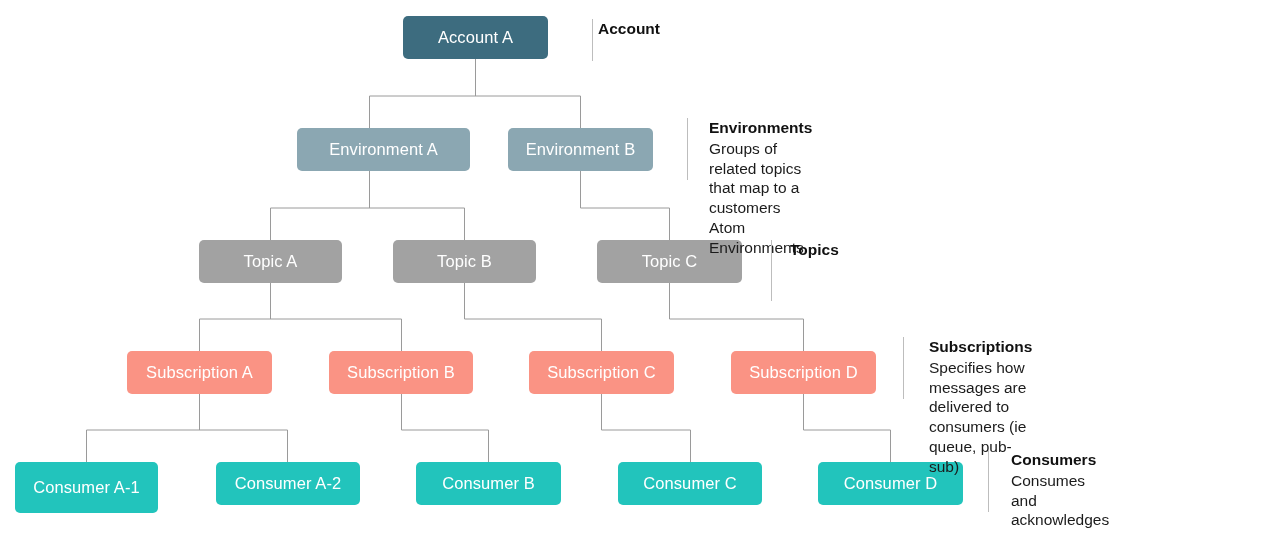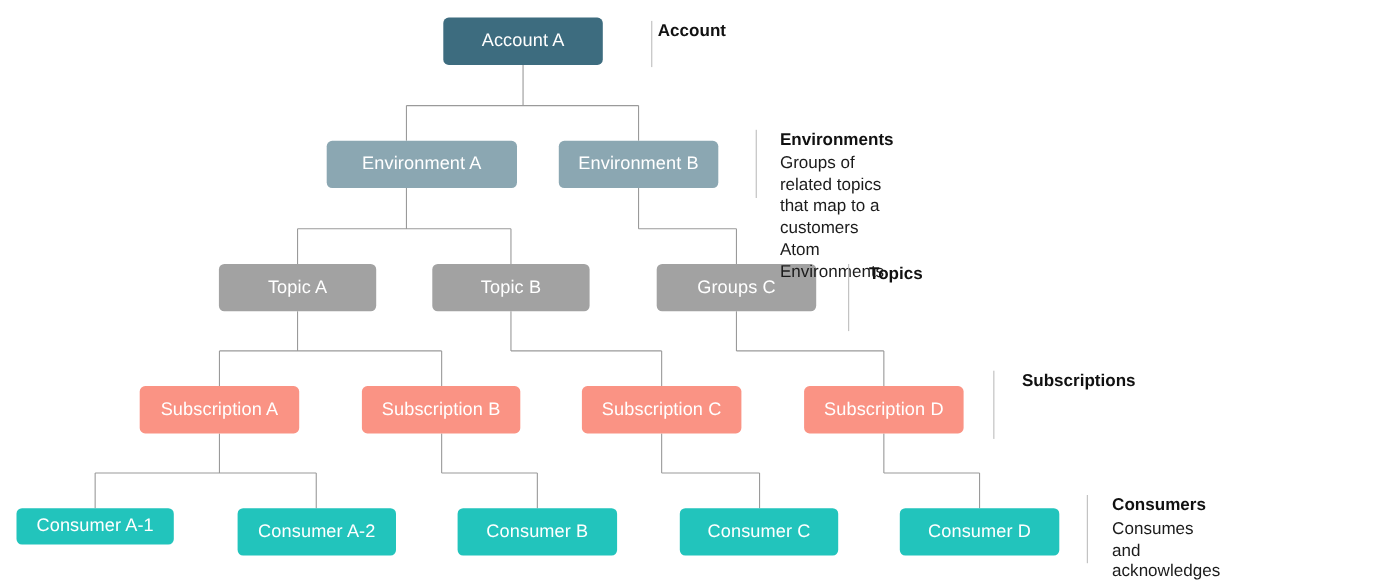--- a/index.html
+++ b/index.html
@@ -95,26 +95,26 @@
       <path d="M601.5,394 L601.5,430 M601.5,430 L690.5,430 M690.5,430 L690.5,462" fill="none" stroke="#9a9a9a" stroke-width="1"></path>
       <path d="M803.5,394 L803.5,430 M803.5,430 L890.5,430 M890.5,430 L890.5,462" fill="none" stroke="#9a9a9a" stroke-width="1"></path>
     </svg>
 
   <div id="nodes-layer">
       <div class="node account" style="left: 403px; top: 16px; width: 145px; height: 43px; background: rgb(61, 108, 127);">Account A</div>
       <div class="node env" style="left: 297px; top: 128px; width: 173px; height: 43px; background: rgb(139, 167, 178);">Environment A</div>
       <div class="node env" style="left: 508px; top: 128px; width: 145px; height: 43px; background: rgb(139, 167, 178);">Environment B</div>
       <div class="node topic" style="left: 199px; top: 240px; width: 143px; height: 43px; background: rgb(162, 162, 162);">Topic A</div>
       <div class="node topic" style="left: 393px; top: 240px; width: 143px; height: 43px; background: rgb(162, 162, 162);">Topic B</div>
-      <div class="node topic" style="left: 597px; top: 240px; width: 145px; height: 43px; background: rgb(162, 162, 162);">Groups C</div>
+      <div class="node topic" style="left: 597px; top: 240px; width: 145px; height: 43px; background: rgb(162, 162, 162);">Topic C</div>
       <div class="node sub" style="left: 127px; top: 351px; width: 145px; height: 43px; background: rgb(250, 147, 132);">Subscription A</div>
       <div class="node sub" style="left: 329px; top: 351px; width: 144px; height: 43px; background: rgb(250, 147, 132);">Subscription B</div>
       <div class="node sub" style="left: 529px; top: 351px; width: 145px; height: 43px; background: rgb(250, 147, 132);">Subscription C</div>
       <div class="node sub" style="left: 731px; top: 351px; width: 145px; height: 43px; background: rgb(250, 147, 132);">Subscription D</div>
-      <div class="node consumer" style="left: 15px; top: 462px; width: 143px; height: 33px; background: rgb(34, 196, 188);">Consumer A-1</div>
+      <div class="node consumer" style="left: 15px; top: 462px; width: 143px; height: 51px; background: rgb(34, 196, 188);">Consumer A-1</div>
       <div class="node consumer" style="left: 216px; top: 462px; width: 144px; height: 43px; background: rgb(34, 196, 188);">Consumer A-2</div>
       <div class="node consumer" style="left: 416px; top: 462px; width: 145px; height: 43px; background: rgb(34, 196, 188);">Consumer B</div>
       <div class="node consumer" style="left: 618px; top: 462px; width: 144px; height: 43px; background: rgb(34, 196, 188);">Consumer C</div>
       <div class="node consumer" style="left: 818px; top: 462px; width: 145px; height: 43px; background: rgb(34, 196, 188);">Consumer D</div>
     </div>
   <div id="legend-layer">
       <div class="legend" style="left: 592px; top: 19px; height: 42px;">
         <div class="rule" style="height: 42px; background: rgb(189, 189, 189);"></div>
         <div class="ltext" style="left: 6px;">
           <div class="ltitle">Account</div>
@@ -130,20 +130,21 @@
       <div class="legend" style="left: 771px; top: 240px; height: 61px;">
         <div class="rule" style="height: 61px; background: rgb(189, 189, 189);"></div>
         <div class="ltext" style="left: 19px;">
           <div class="ltitle">Topics</div>
         </div>
       </div>
       <div class="legend" style="left: 903px; top: 337px; height: 62px;">
         <div class="rule" style="height: 62px; background: rgb(189, 189, 189);"></div>
         <div class="ltext" style="left: 26px;">
           <div class="ltitle">Subscriptions</div>
+          <div class="ldesc" style="max-width: 345px;">Specifies how messages are delivered to consumers (ie queue, pub-sub)</div>
         </div>
       </div>
       <div class="legend" style="left: 988px; top: 450px; height: 62px;">
         <div class="rule" style="height: 62px; background: rgb(189, 189, 189);"></div>
         <div class="ltext" style="left: 23px;">
           <div class="ltitle">Consumers</div>
           <div class="ldesc" style="max-width: 260px;">Consumes and acknowledges messages</div>
         </div>
       </div>
     </div>

